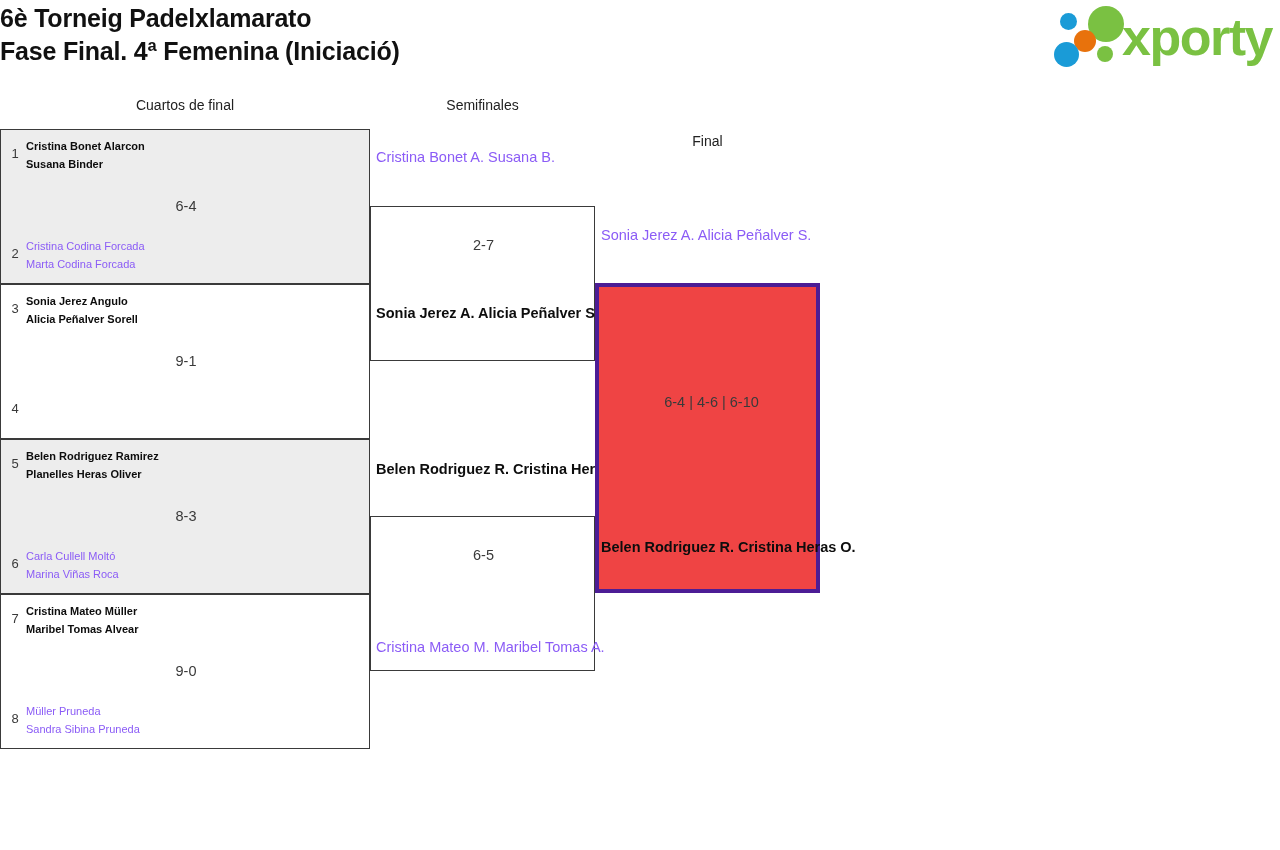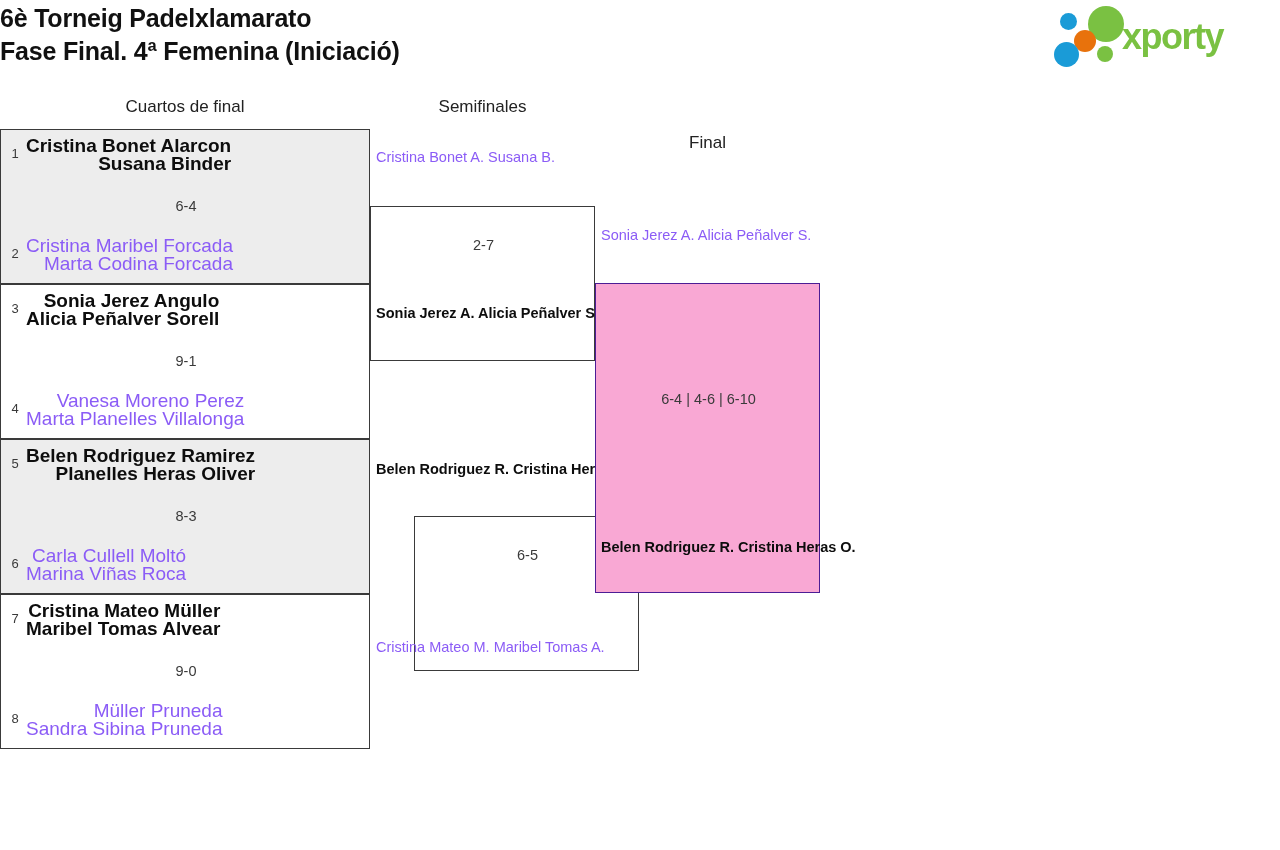--- a/index.html
+++ b/index.html
@@ -48,32 +48,32 @@
   }
   .dot { position: absolute; border-radius: 50%; }
   .dot-blue-sm  { left: 8px;  top: 9px;  width: 17px; height: 17px; background: #1a9bd7; }
   .dot-green-lg { left: 36px; top: 2px;  width: 36px; height: 36px; background: #7ac142; }
   .dot-orange   { left: 22px; top: 26px; width: 22px; height: 22px; background: #e8720c; }
   .dot-blue-lg  { left: 2px;  top: 38px; width: 25px; height: 25px; background: #1a9bd7; }
   .dot-green-sm { left: 45px; top: 42px; width: 16px; height: 16px; background: #7ac142; }
   .logo-text {
     position: absolute;
     left: 70px; top: 0px;
-    font-size: 36px;
+    font-size: 52px;
     font-weight: 700;
     color: #7ac142;
     letter-spacing: -1.5px;
     line-height: 66px;
     text-align: center;
   }
 
   
   .round-header {
     position: absolute;
-    font-size: 17px;
+    font-size: 14px;
     font-weight: 400;
     color: #222222;
     text-align: center;
     white-space: nowrap;
   }
   #hdr-qf { left: 0px;   top: 97px; width: 370px; }
   #hdr-sf { left: 370px; top: 97px; width: 225px; }
   #hdr-f  { left: 595px; top: 97px; width: 225px; margin-top: 36px; }
 
   
@@ -102,24 +102,23 @@
     color: #3a3a3a;
     width: 16px;
     text-align: center;
   }
   .seed-top    { top: 16px; }
   .seed-bottom { top: 116px; }
 
   .team {
     position: absolute;
     left: 25px;
-    font-size: 19px;
+    font-size: 11px;
     line-height: 18px;
     white-space: nowrap;
-    text-align: right;
   }
   .team-top    { top: 7px; }
   .team-bottom { top: 107px; }
   .team .ln { display: block; }
   .winner { color: #0d0d0d; font-weight: 700; }
   .loser  { color: #8b5cf6; font-weight: 400; }
 
   .score {
     position: absolute;
     font-size: 14.5px;
@@ -136,21 +135,21 @@
   .sf-match {
     position: absolute;
     left: 370px;
     width: 225px;
     height: 155px;
     border: 1px solid #3a3a3a;
     background: #ffffff;
     text-decoration: underline;
   }
   #sf-1 { top: 206px; }
-  #sf-2 { top: 516px; margin-left: 44px; }
+  #sf-2 { top: 516px; }
   .sf-score { left: 0; width: 225px; top: 30px; }
 
   
   .sf-team {
     position: absolute;
     left: 376px;
     font-size: 14.5px;
     line-height: 18px;
     white-space: nowrap;
   }
@@ -158,22 +157,22 @@
   #sf1-team-bottom { top: 304px; }
   #sf2-team-top    { top: 460px; }
   #sf2-team-bottom { top: 616px; margin-top: 22px; }
 
   
   .f-match {
     position: absolute;
     left: 595px;
     width: 225px;
     height: 310px;
-    border: 1px solid #4c1d95;
-    background: #f9a8d4;
+    border: 4px solid #4c1d95;
+    background: #ef4444;
   }
   #f-1 { top: 283px; }
   .f-score { left: 0; width: 225px; top: 107px; }
 
   .f-team {
     position: absolute;
     left: 601px;
     font-size: 14.5px;
     line-height: 18px;
     white-space: nowrap;
@@ -210,37 +209,33 @@
 
   <div class="qf-match shaded" id="qf-1">
     <span class="seed seed-top">1</span>
     <div class="team team-top winner">
       <span class="ln">Cristina Bonet Alarcon</span>
       <span class="ln">Susana Binder</span>
     </div>
     <div class="score qf-score">6-4</div>
     <span class="seed seed-bottom">2</span>
     <div class="team team-bottom loser">
-      <span class="ln">Cristina Maribel Forcada</span>
+      <span class="ln">Cristina Codina Forcada</span>
       <span class="ln">Marta Codina Forcada</span>
     </div>
   </div>
 
   <div class="qf-match plain" id="qf-2">
     <span class="seed seed-top">3</span>
     <div class="team team-top winner">
       <span class="ln">Sonia Jerez Angulo</span>
       <span class="ln">Alicia Peñalver Sorell</span>
     </div>
     <div class="score qf-score">9-1</div>
     <span class="seed seed-bottom">4</span>
-    <div class="team team-bottom loser">
-      <span class="ln">Vanesa Moreno Perez</span>
-      <span class="ln">Marta Planelles Villalonga</span>
-    </div>
   </div>
 
   <div class="qf-match shaded" id="qf-3">
     <span class="seed seed-top">5</span>
     <div class="team team-top winner">
       <span class="ln">Belen Rodriguez Ramirez</span>
       <span class="ln">Planelles Heras Oliver</span>
     </div>
     <div class="score qf-score">8-3</div>
     <span class="seed seed-bottom">6</span>

